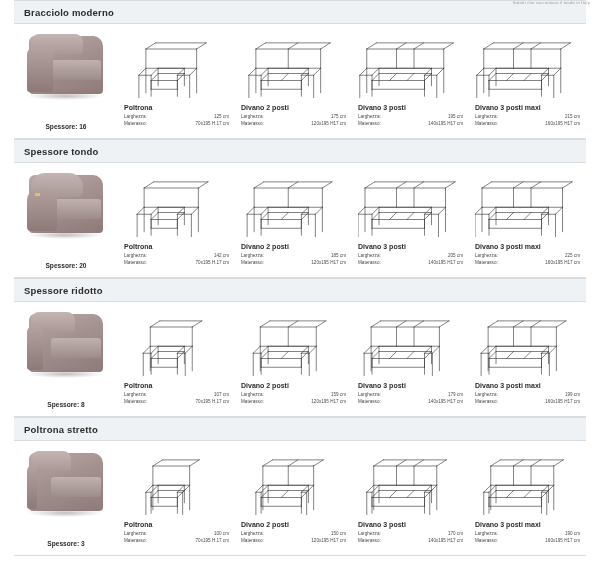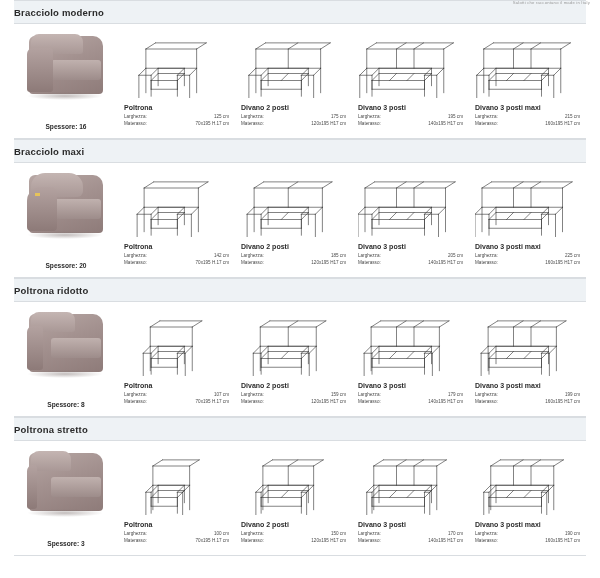--- a/index.html
+++ b/index.html
@@ -19,20 +19,21 @@
   }
 
   .section{
     margin:0 14px;
     border-top:1px solid #d9dde1;
   }
   .section-head{
     background:#eef2f5;
     height:22px;
     display:flex;align-items:center;
+    padding-left:10px;
     border-bottom:1px solid #d9dde1;
   }
   .section-title{
     font-size:9.5px;font-weight:bold;color:#2b2b2b;letter-spacing:.2px;
   }
   .row{
     display:flex;
     height:115px;
     border-bottom:1px solid #d9dde1;
     box-sizing:border-box;
@@ -352,21 +353,21 @@
               <div class="line">
                 <span class="k">Materasso:</span>
                 <span class="v">160x195 H17 cm</span>
               </div>
             </div>
           </div>
         </div>
       </div>
       <div class="section">
         <div class="section-head">
-          <div class="section-title">Bracciolo maxi</div>
+          <div class="section-title">Spessore tondo</div>
         </div>
         <div class="row">
           <div class="photo-cell">
             <div class="photo round">
               <div class="ph-bg"></div>
               <div class="arm-body"></div>
               <div class="arm-seat"></div>
               <div class="arm-top"></div>
               <div class="arm-front"></div>
               <div class="tag-dot"></div>
@@ -582,21 +583,21 @@
               <div class="line">
                 <span class="k">Materasso:</span>
                 <span class="v">160x195 H17 cm</span>
               </div>
             </div>
           </div>
         </div>
       </div>
       <div class="section">
         <div class="section-head">
-          <div class="section-title">Poltrona ridotto</div>
+          <div class="section-title">Spessore ridotto</div>
         </div>
         <div class="row">
           <div class="photo-cell">
             <div class="photo narrow">
               <div class="ph-bg"></div>
               <div class="arm-body"></div>
               <div class="arm-seat"></div>
               <div class="arm-top"></div>
               <div class="arm-front"></div>
               <div class="arm-shadow"></div>

